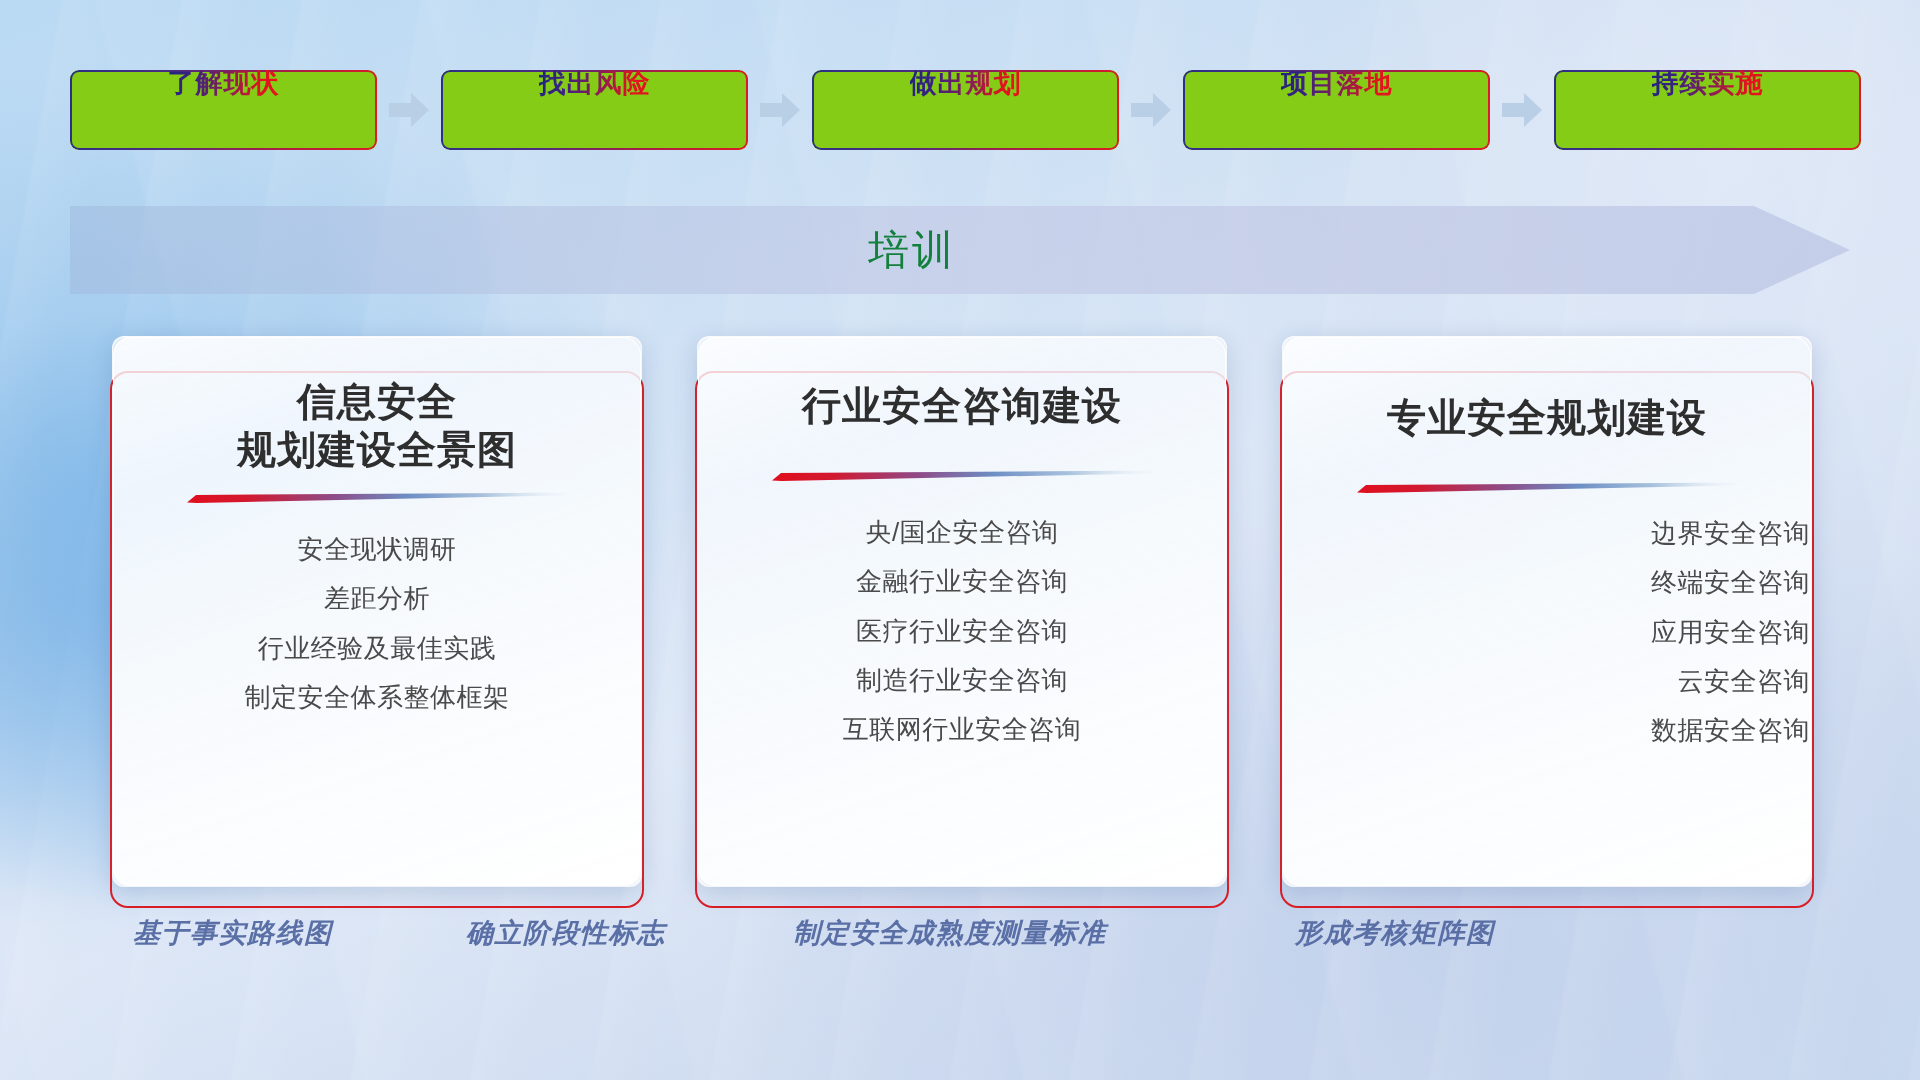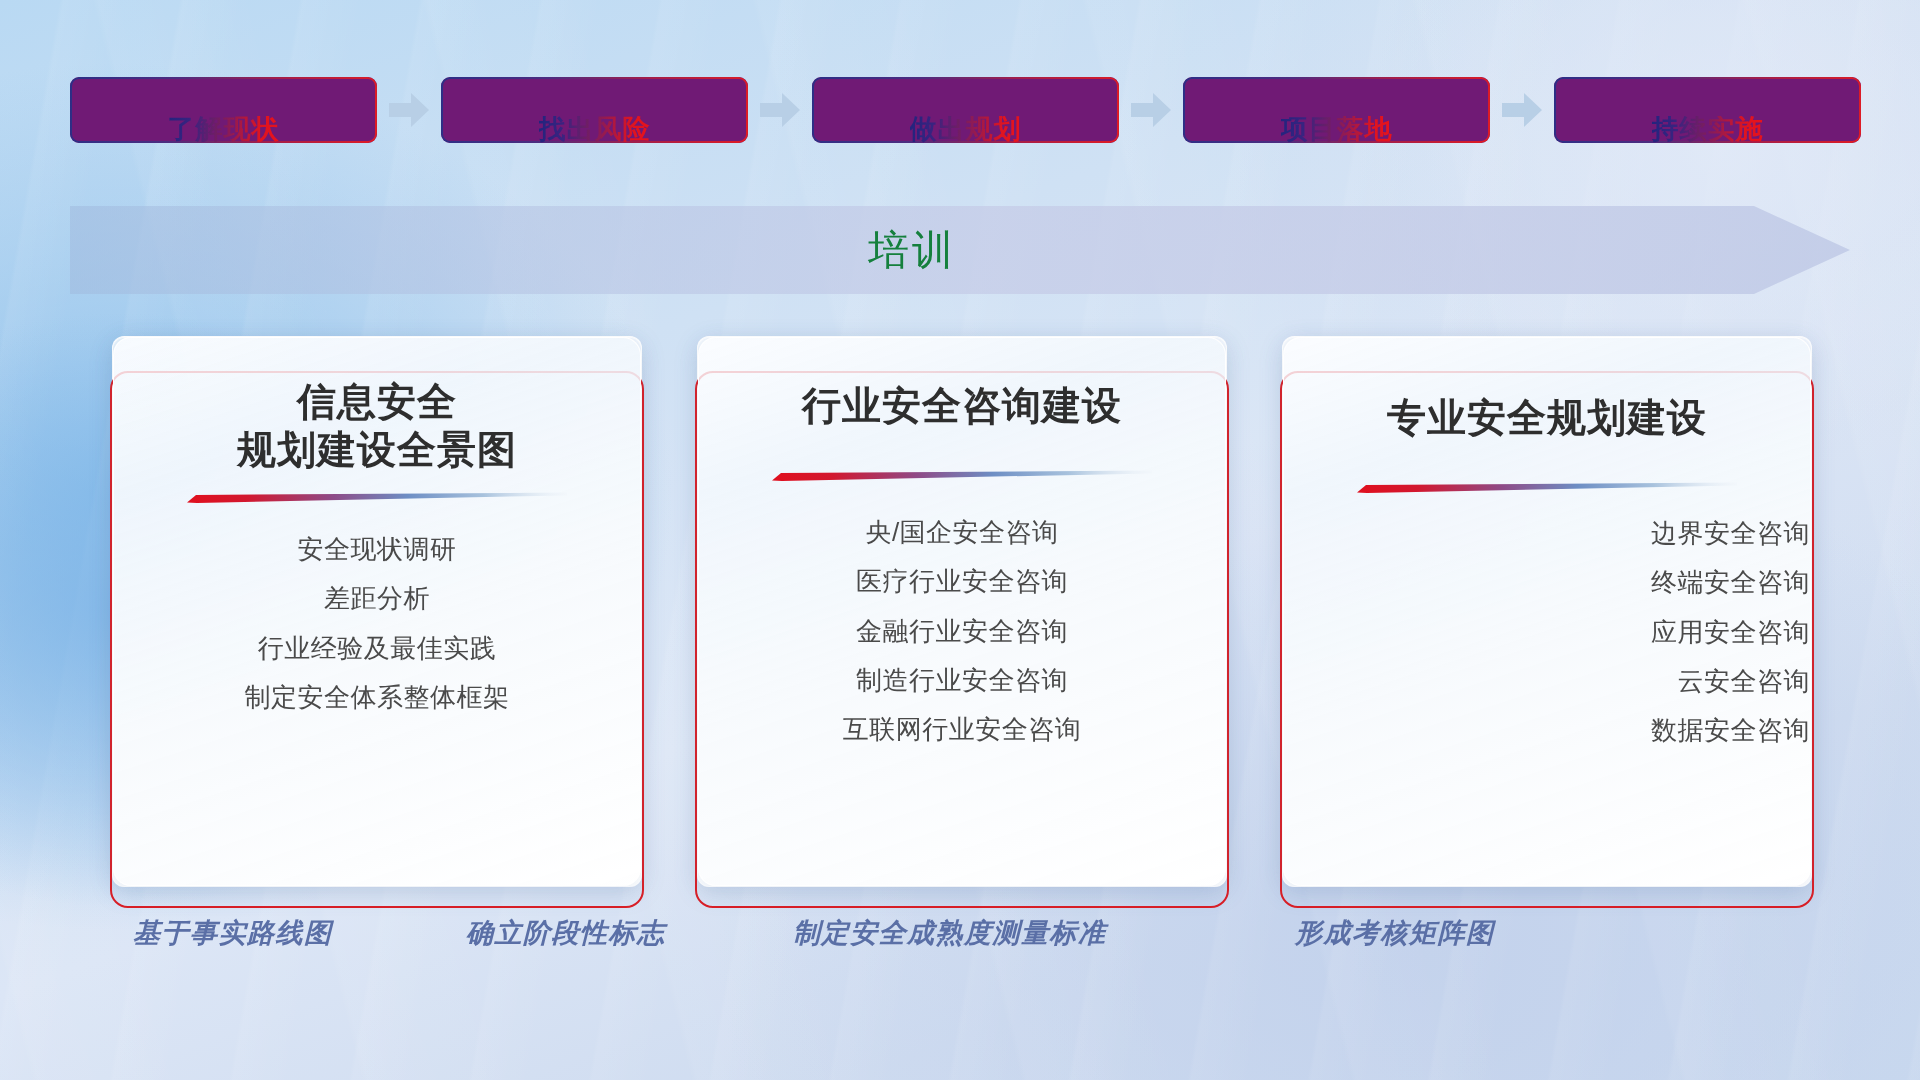--- a/index.html
+++ b/index.html
@@ -45,25 +45,25 @@
     background:radial-gradient(ellipse at center,rgba(226,234,248,.8) 0%,rgba(226,234,248,0) 68%);
   }
 
   
   #steps{
     position:absolute;left:70px;top:77px;width:1780px;height:66px;
     display:flex;align-items:center;
   }
   .step{
     flex:0 0 auto;
-    width:307px;height:66px;
+    width:307px;height:80px;
     border-radius:9px;
-    background:#701a75;
+    background:#84cc16;
     position:relative;
-    display:flex;align-items:flex-end;justify-content:center;
+    display:flex;align-items:flex-start;justify-content:center;
     box-sizing:border-box;
   }
   .step::before{
     content:"";position:absolute;inset:0;border-radius:9px;padding:2px;
     background:linear-gradient(100deg,#2b2f86 0%,#4c2c80 34%,#a01e4c 64%,#e01b24 100%);
     -webkit-mask:linear-gradient(#000 0 0) content-box,linear-gradient(#000 0 0);
     -webkit-mask-composite:xor;mask-composite:exclude;
     pointer-events:none;
   }
   .step-label{
@@ -273,22 +273,22 @@
                 <stop offset="58%" stop-color="#6d8ec4"></stop>
                 <stop offset="78%" stop-color="#a8c2dd"></stop>
                 <stop offset="100%" stop-color="#e8eef5" stop-opacity="0.15"></stop>
               </linearGradient>
             </defs>
             <path d="M0 10.5 L9 3 L380 0.6 L380 3.4 L10 10.9 Z" fill="url(#rg1)"></path>
           </svg>
         </div>
         <div class="card-list">
           <div class="li">央/国企安全咨询</div>
+          <div class="li">金融行业安全咨询</div>
           <div class="li">医疗行业安全咨询</div>
-          <div class="li">金融行业安全咨询</div>
           <div class="li">制造行业安全咨询</div>
           <div class="li">互联网行业安全咨询</div>
         </div>
       </div>
     </div>
     <div class="card c3">
       <div class="redframe"></div>
       <div class="face">
         <div class="card-title">专业安全规划建设</div>
         <div class="card-rule">

